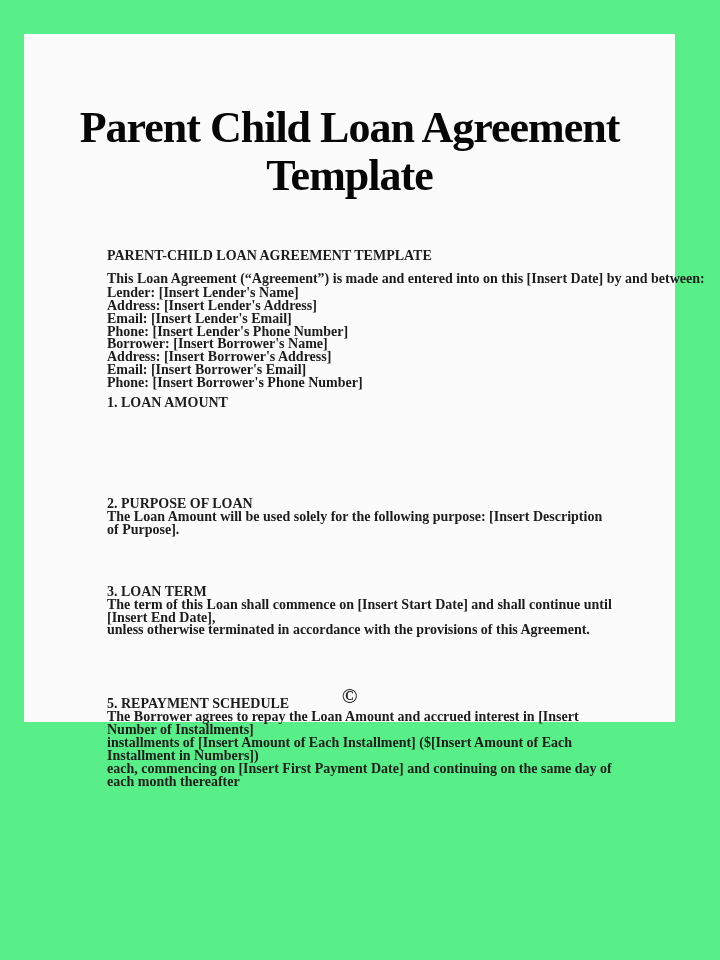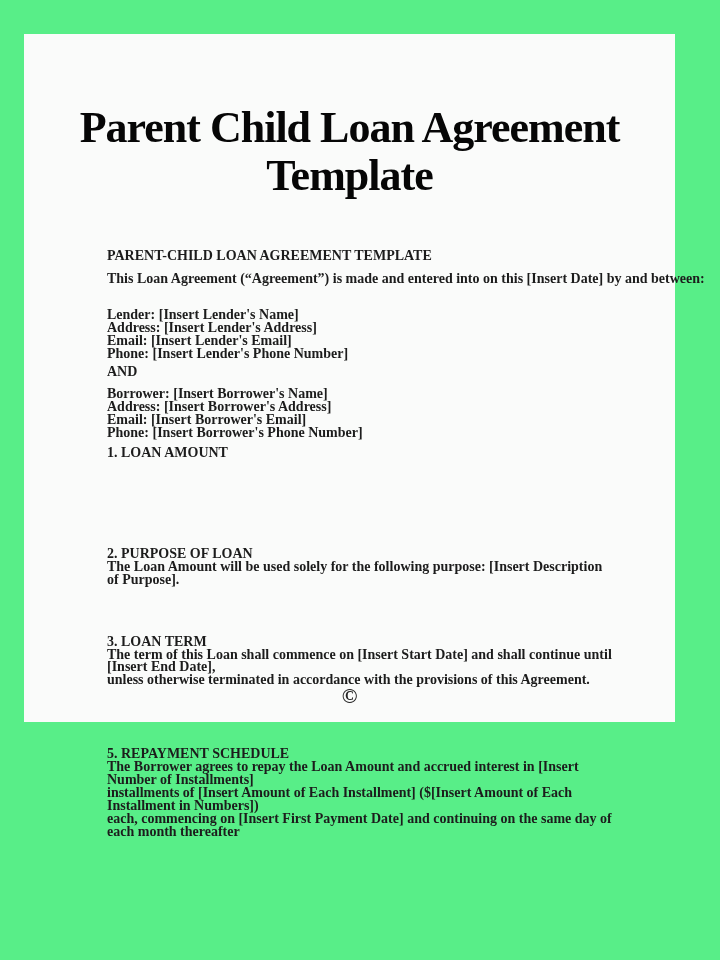--- a/index.html
+++ b/index.html
@@ -29,21 +29,21 @@
   .title > div { white-space: nowrap; }
   .doc {
     margin: 50px 0 0 83px;
     width: 510px;
     color: #1c1c1c;
     font-size: 14px;
     font-weight: bold;
     line-height: 12.9px;
   }
   .doc-heading { margin-bottom: 10px; }
-  .intro { margin-bottom: 23px; white-space: nowrap; text-align: center; }
+  .intro { margin-bottom: 1px; white-space: nowrap; text-align: center; }
   .and { margin: 6px 0 9px 0; }
   .sections { margin-top: 7px; }
   .section-body { white-space: pre-line; }
   .section-1 { margin-bottom: 88px; }
   .section-2 { margin-bottom: 49px; }
   .section-3 { margin-bottom: 61px; }
   .section-4 { margin-bottom: 53px; }
   .copyright {
     position: absolute;
     left: 0; right: 0; bottom: 13px;
@@ -69,21 +69,20 @@
 
     <div class="intro">This Loan Agreement (“Agreement”) is made and entered into on this [Insert Date] by and between:</div>
 
     <div>
       <div>Lender: [Insert Lender's Name]</div>
       <div>Address: [Insert Lender's Address]</div>
       <div>Email: [Insert Lender's Email]</div>
       <div>Phone: [Insert Lender's Phone Number]</div>
     </div>
 
-    <div class="and">AND</div>
 
     <div>
       <div>Borrower: [Insert Borrower's Name]</div>
       <div>Address: [Insert Borrower's Address]</div>
       <div>Email: [Insert Borrower's Email]</div>
       <div>Phone: [Insert Borrower's Phone Number]</div>
     </div>
 
     <div class="sections">
 

